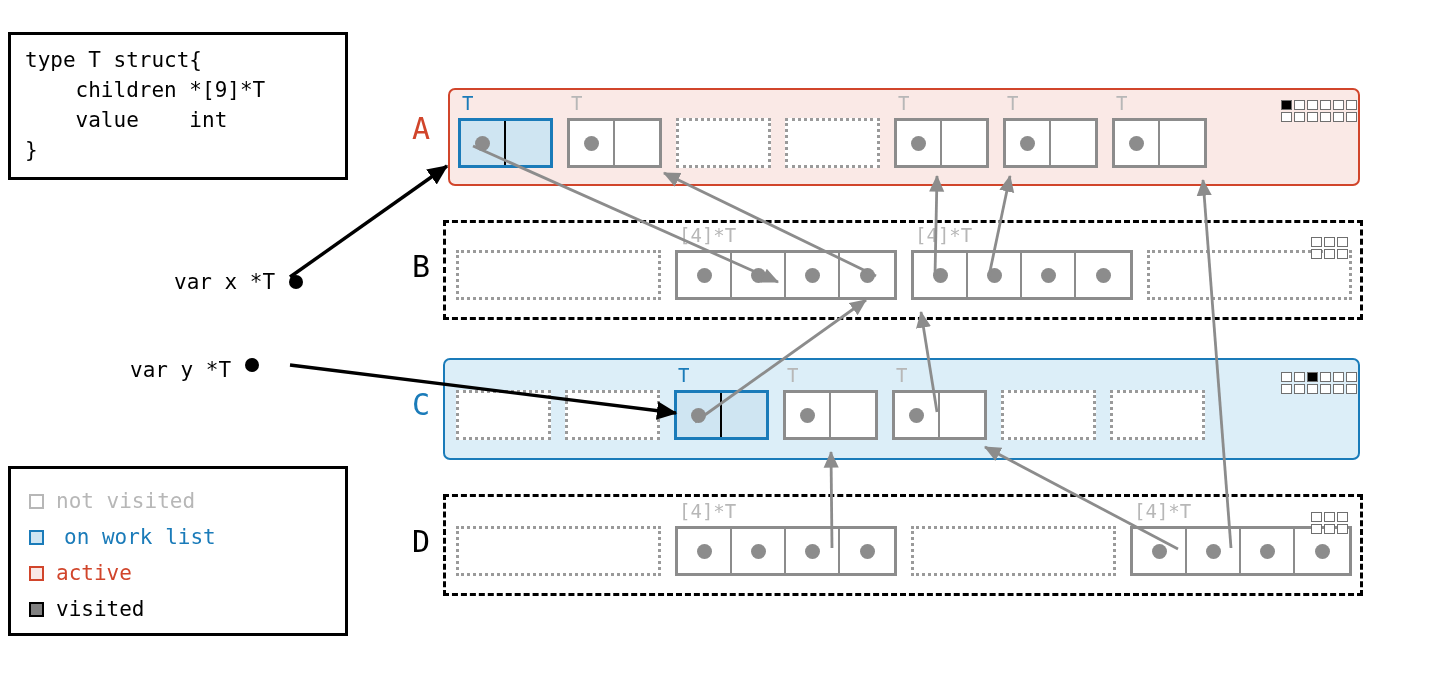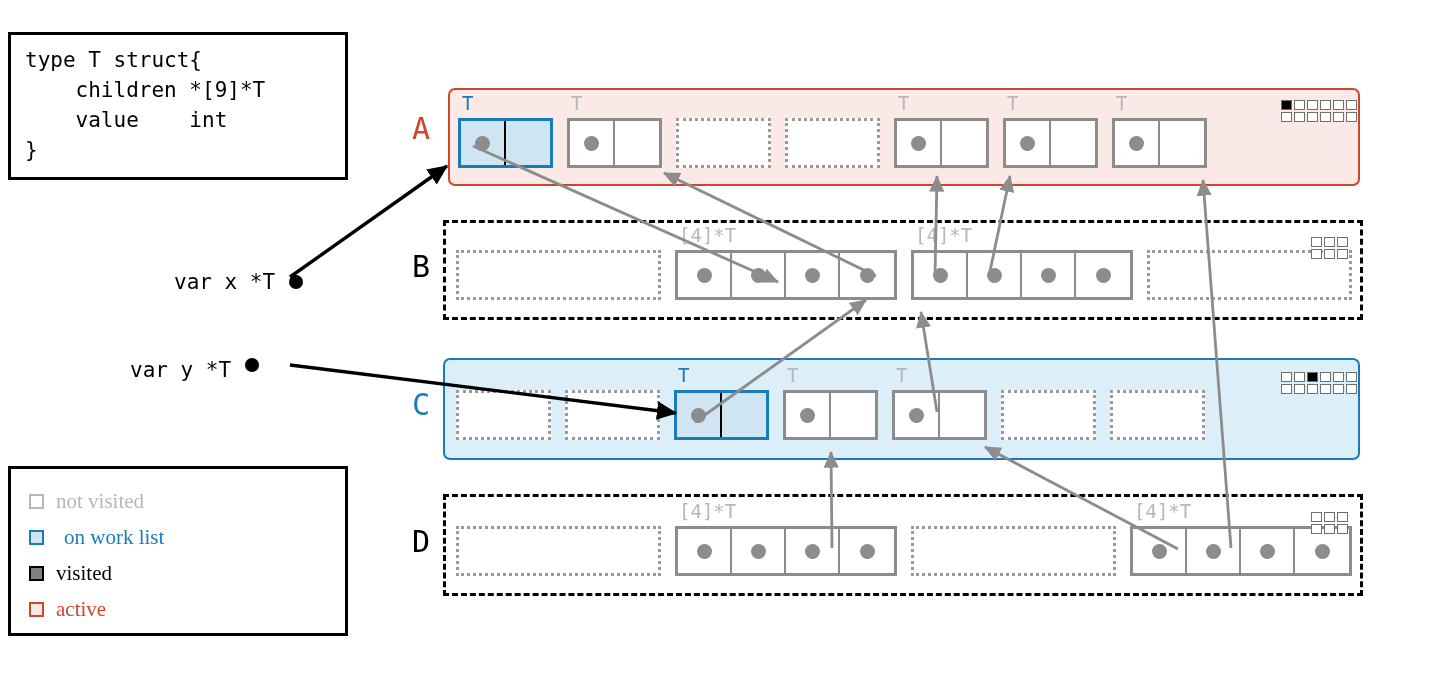--- a/index.html
+++ b/index.html
@@ -9,21 +9,21 @@
   .abs{position:absolute;}
 
   
   #code-box{left:8px;top:32px;width:340px;height:148px;border:3px solid #000;
             background:#fff;box-sizing:border-box;padding:10px 14px;}
   #code-box pre{margin:0;font-family:"DejaVu Sans Mono","Liberation Mono",monospace;
                 font-size:21px;line-height:30px;color:#000;white-space:pre;}
 
   
   #legend-box{left:8px;top:466px;width:340px;height:170px;border:3px solid #000;
-              background:#fff;box-sizing:border-box;padding:14px 18px;font-family:Liberation Serif, serif;}
+              background:#fff;box-sizing:border-box;padding:14px 18px;}
   .legend-row{display:flex;align-items:center;height:36px;}
   .legend-sw{width:15px;height:15px;box-sizing:border-box;border-width:2.5px;
              border-style:solid;margin-right:12px;flex:0 0 auto;}
   .legend-lb{font-size:21px;line-height:21px;white-space:pre;}
 
   
   .varlabel{font-size:21px;color:#000;white-space:pre;}
   .vardot{width:14px;height:14px;border-radius:50%;background:#000;}
 
   
@@ -72,26 +72,26 @@
 <div class="abs" id="legend-box">
   <div class="legend-row">
     <span class="legend-sw" style="border-color:#b7b7b7;background:#ffffff;"></span>
     <span class="legend-lb" style="color:#b7b7b7;">not visited</span>
   </div>
   <div class="legend-row">
     <span class="legend-sw" style="border-color:#1a7bb9;background:#cfe5f2;"></span>
     <span class="legend-lb" style="color:#1a7bb9;margin-left:8px;">on work list</span>
   </div>
   <div class="legend-row">
+    <span class="legend-sw" style="border-color:#d1452b;background:#fae9e6;"></span>
+    <span class="legend-lb" style="color:#d1452b;">active</span>
+  </div>
+  <div class="legend-row">
     <span class="legend-sw" style="border-color:#000000;background:#808080;"></span>
     <span class="legend-lb" style="color:#000000;">visited</span>
-  </div>
-  <div class="legend-row">
-    <span class="legend-sw" style="border-color:#d1452b;background:#fae9e6;"></span>
-    <span class="legend-lb" style="color:#d1452b;">active</span>
   </div>
 </div>
 
 <div class="abs" style="left:130px;top:270px;display:flex;align-items:center;margin-left:44px;">
   <span class="varlabel">var x *T</span>
   <span class="vardot" style="margin-left:14px;"></span>
 </div>
 <div class="abs" style="left:130px;top:358px;display:flex;">
   <span class="varlabel">var y *T</span>
   <span class="vardot" style="margin-left:14px;"></span>

